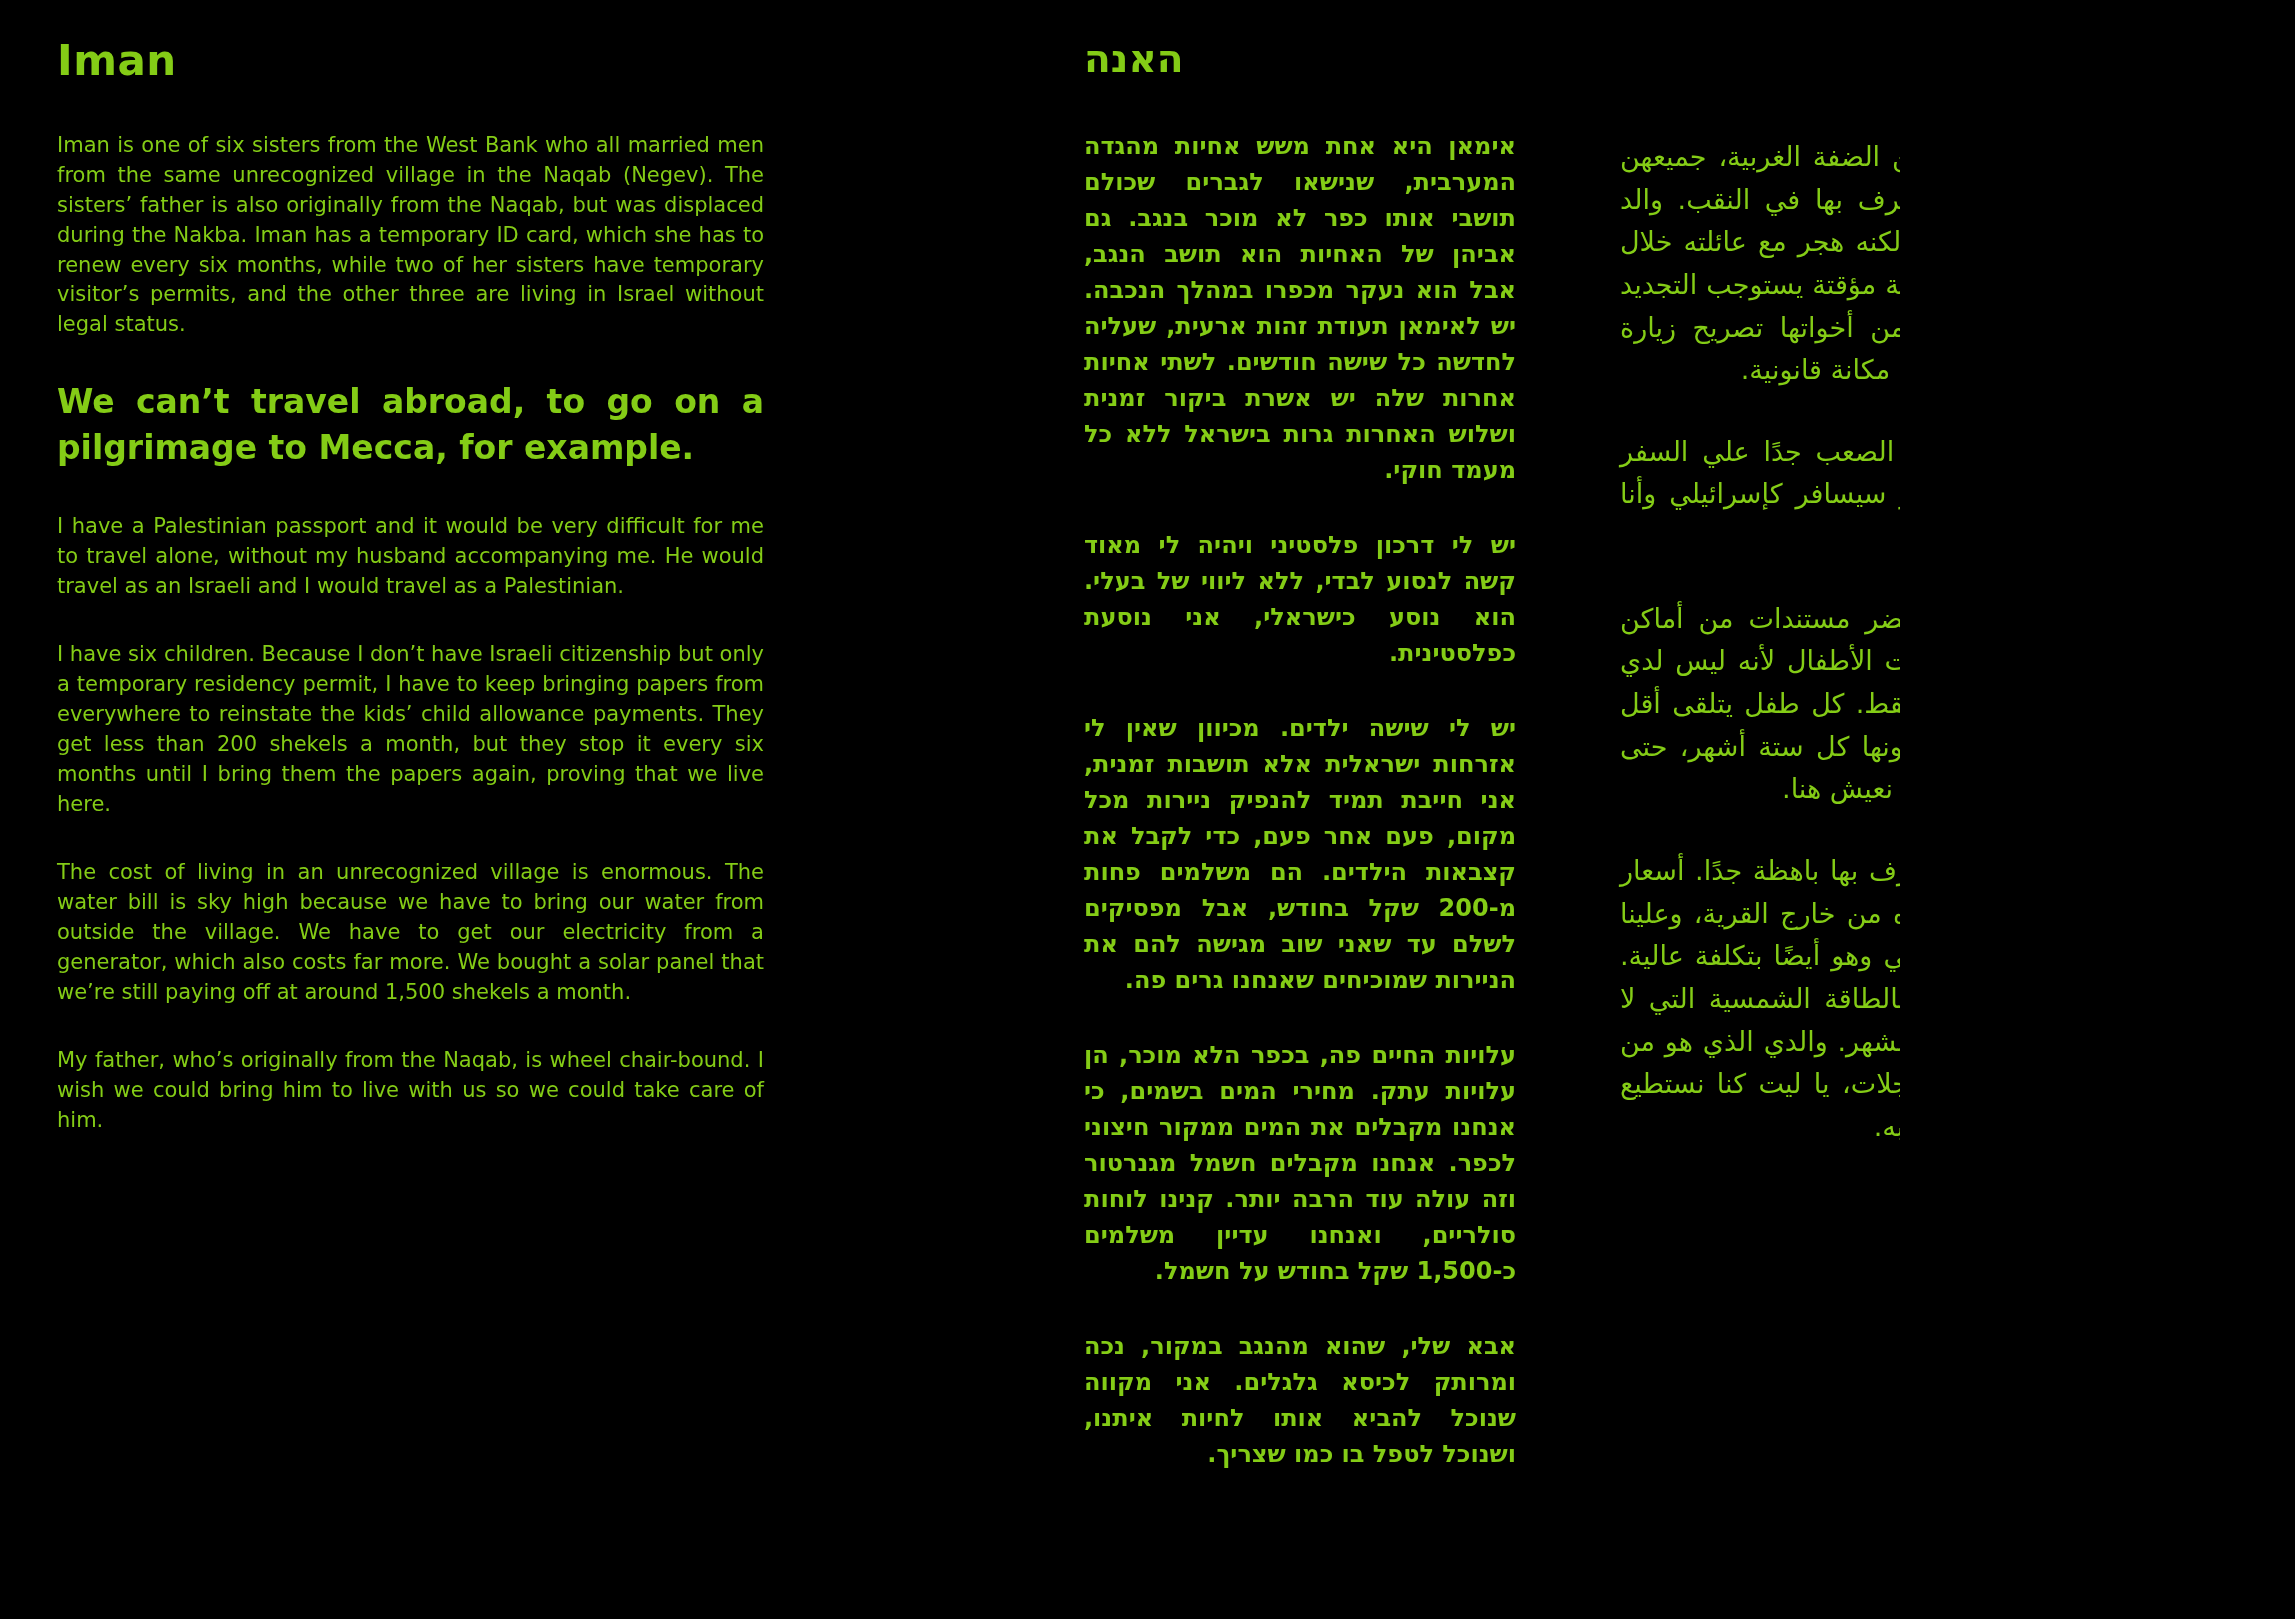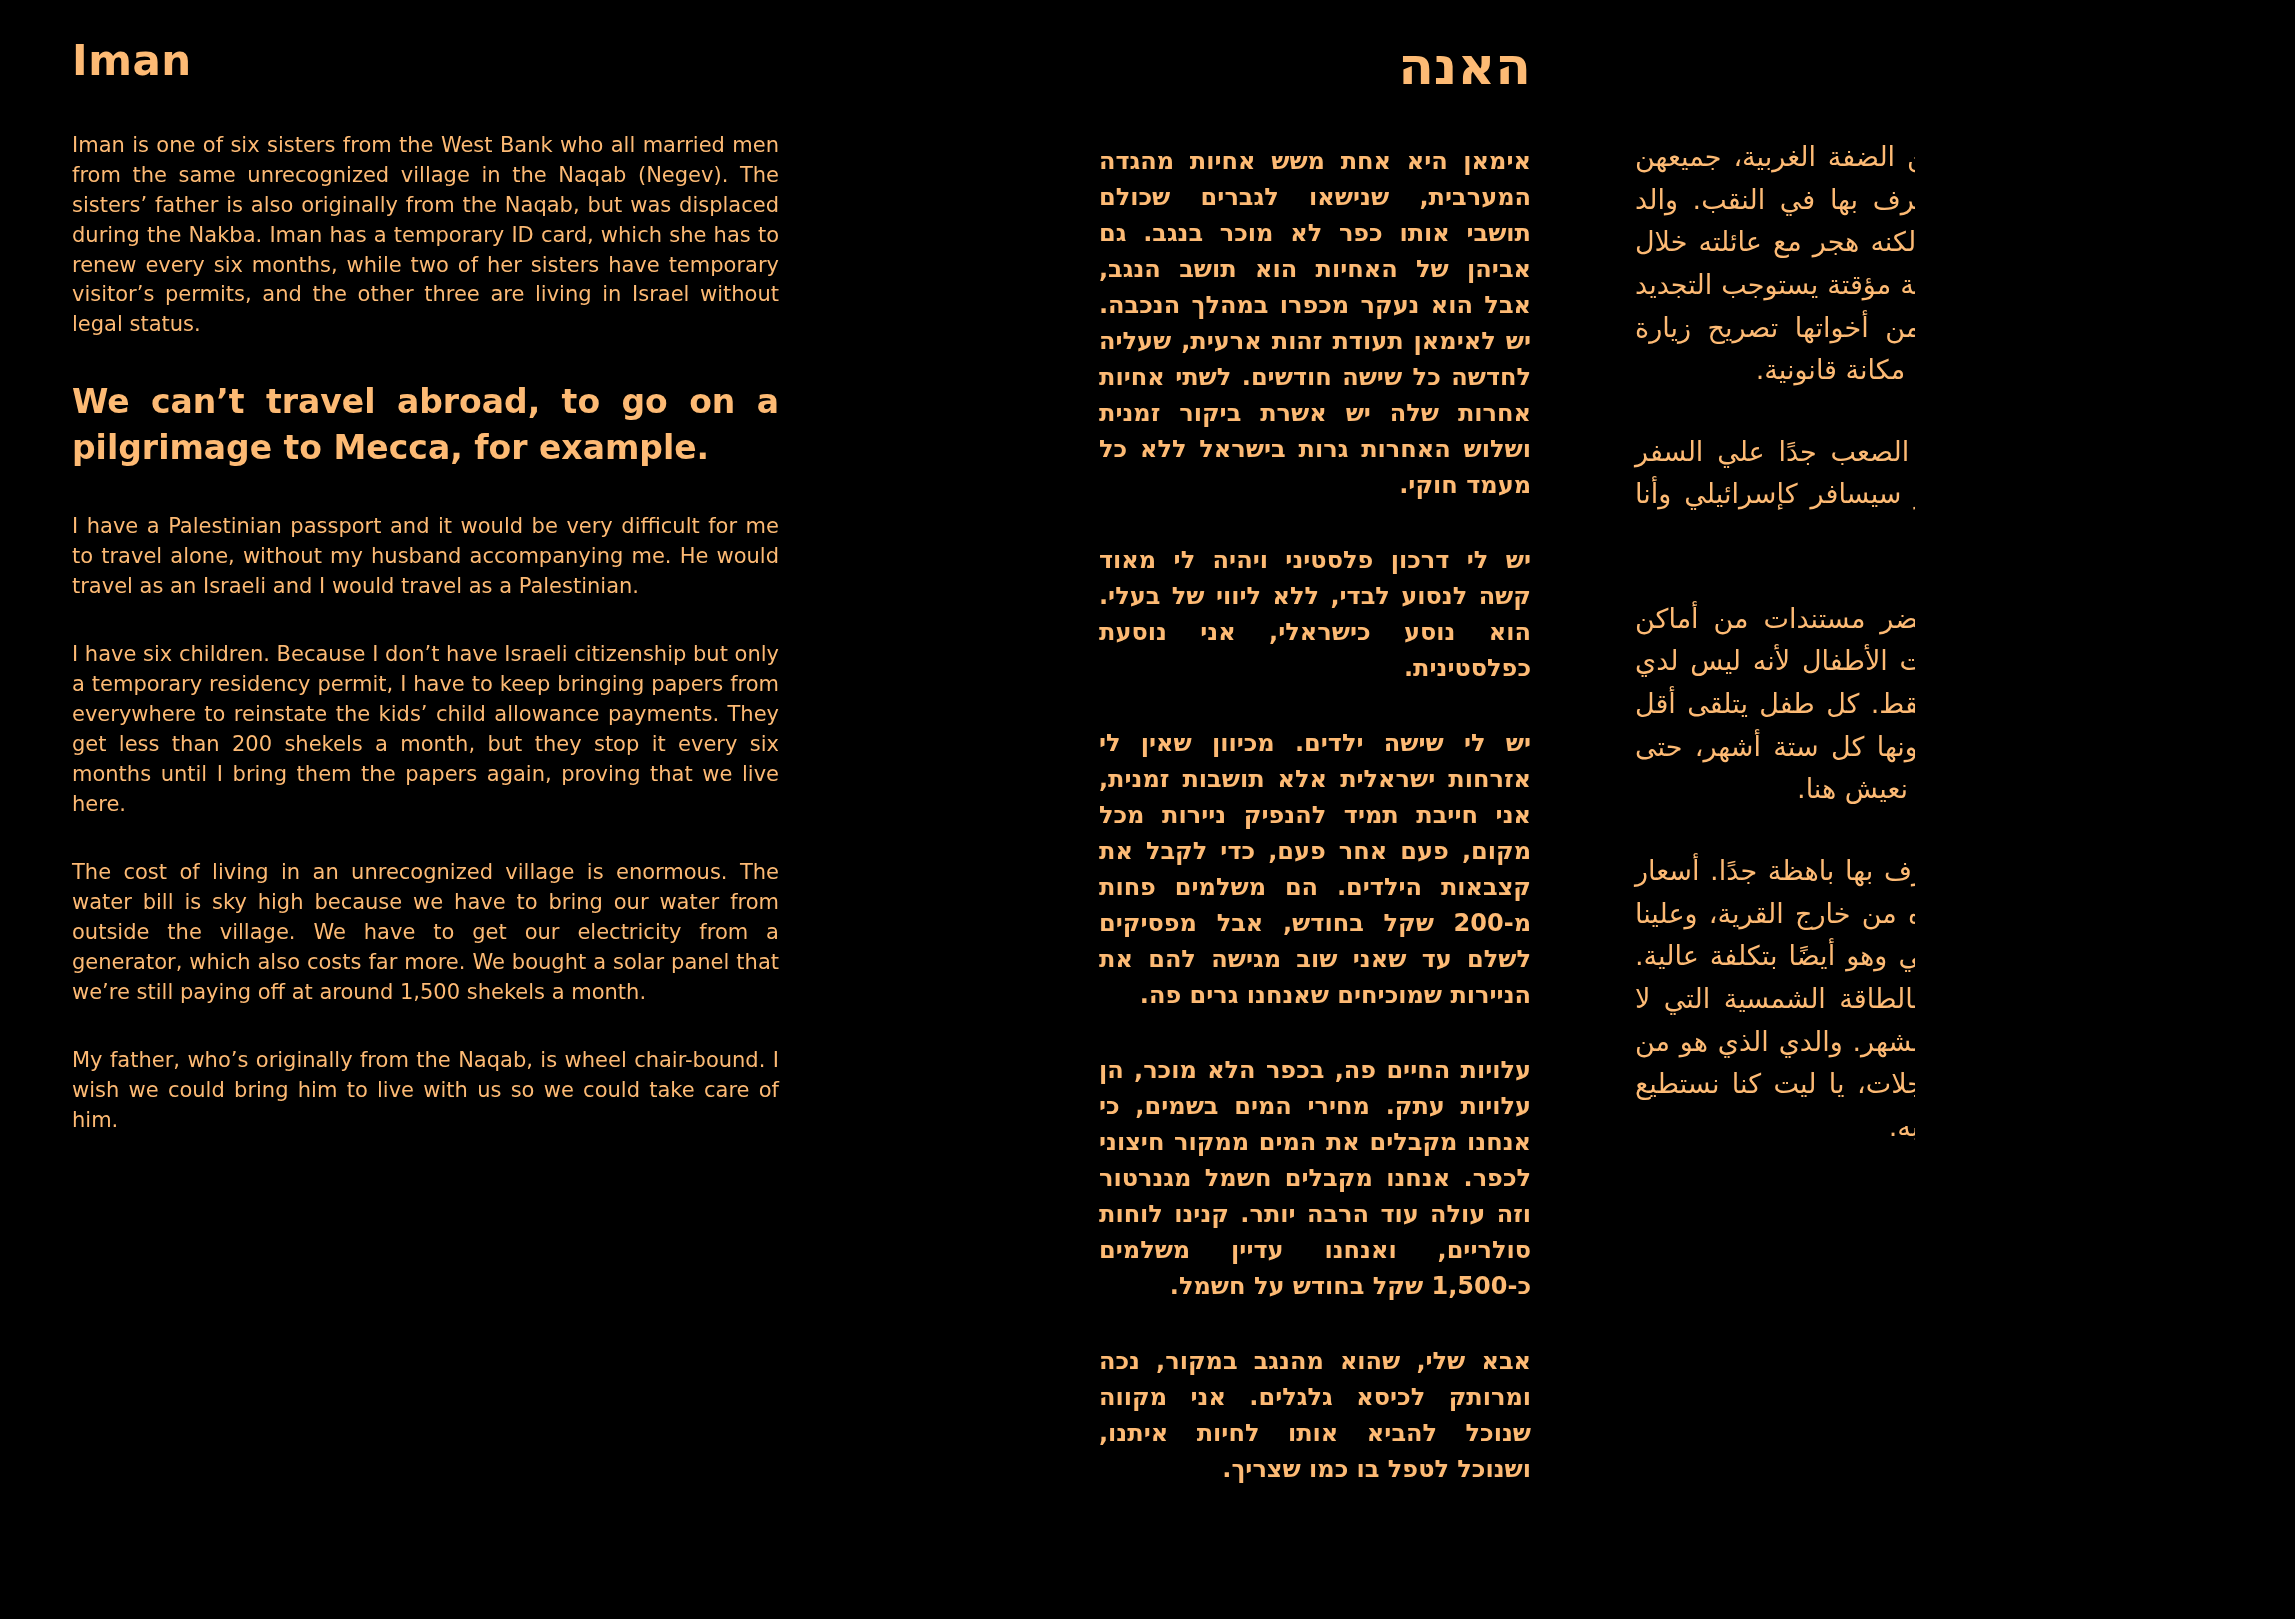--- a/index.html
+++ b/index.html
@@ -6,24 +6,23 @@
   html, body {
     margin: 0;
     padding: 0;
     background: #000000;
   }
   .page {
     position: relative;
     width: 1900px;
     height: 1620px;
     background: #000000;
-    color: #fdba74;
+    color: #84cc16;
     font-family: "DejaVu Sans", sans-serif;
     overflow: hidden;
-    margin-left: 15px;
   }
   .col {
     position: absolute;
     top: 37px;
   }
   .col-en {
     left: 57px;
     width: 707px;
     direction: ltr;
   }
@@ -36,21 +35,21 @@
     left: 1620px;
     width: 691px;
     direction: rtl;
   }
   .title {
     font-weight: bold;
     margin: 0 0 46px 0;
     line-height: 1.15;
   }
   .col-en .title { font-size: 42px; text-align: left; letter-spacing: 0.5px; }
-  .col-he .title { font-size: 52px; text-align: right; }
+  .col-he .title { font-size: 39px; text-align: left; }
   .col-ar .title { font-size: 46px; text-align: right; }
   p.block {
     margin: 0 0 39px 0;
     text-align: justify;
   }
   .col-en p.block { font-size: 21px; line-height: 1.42; }
   .col-he p.block { font-size: 24px; line-height: 1.5; font-weight: bold; }
   .col-ar p.block { font-size: 27px; line-height: 1.58; }
   h2.block-heading {
     font-weight: bold;

